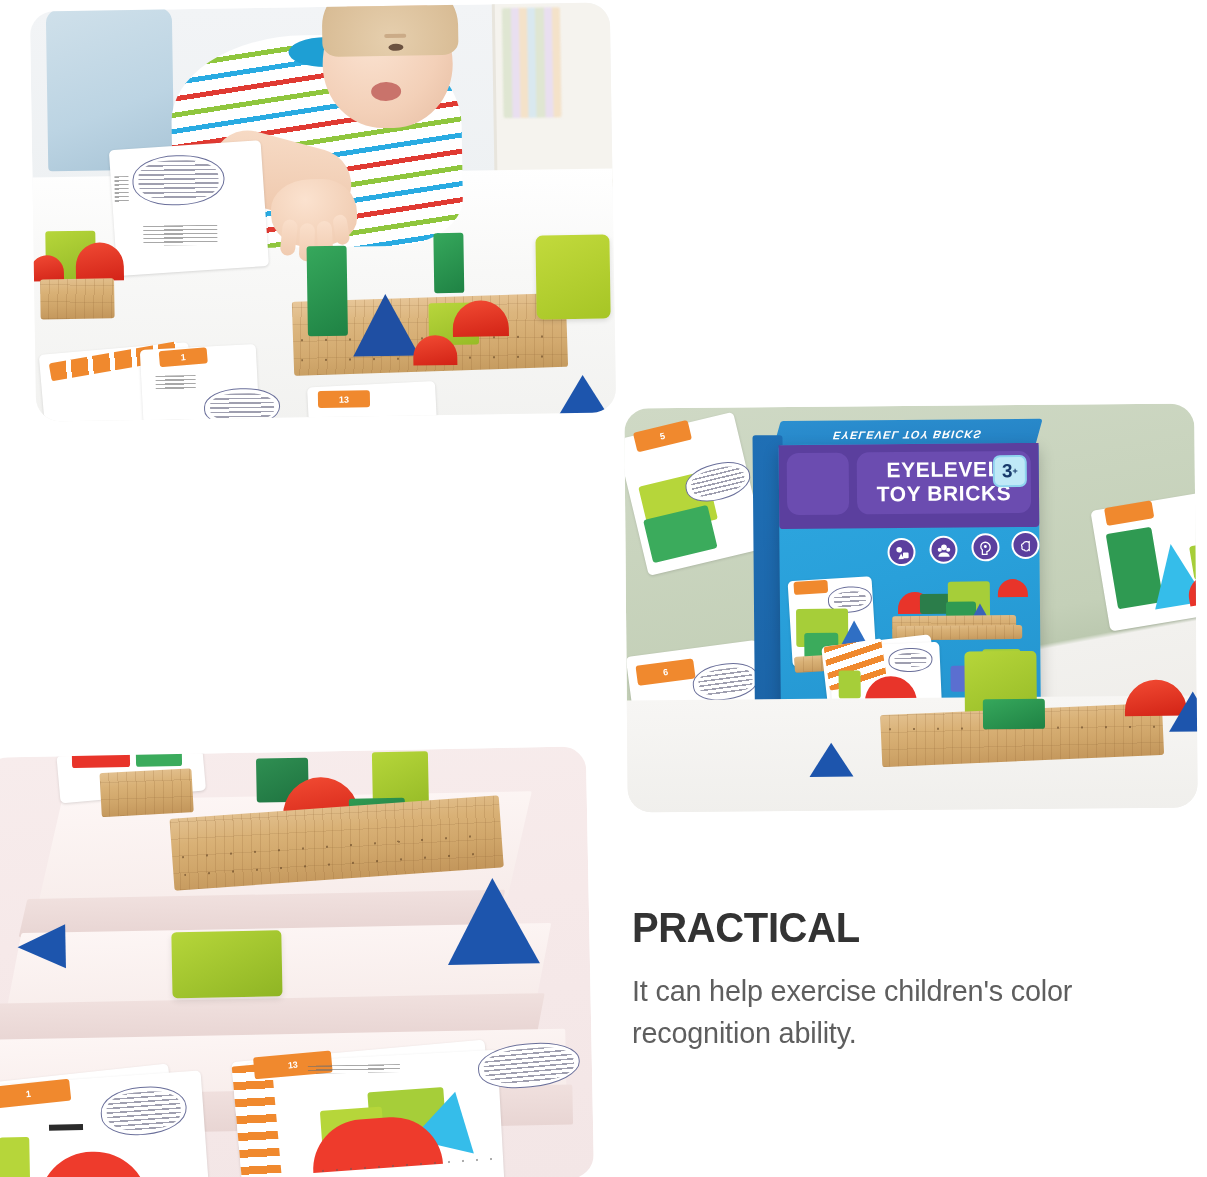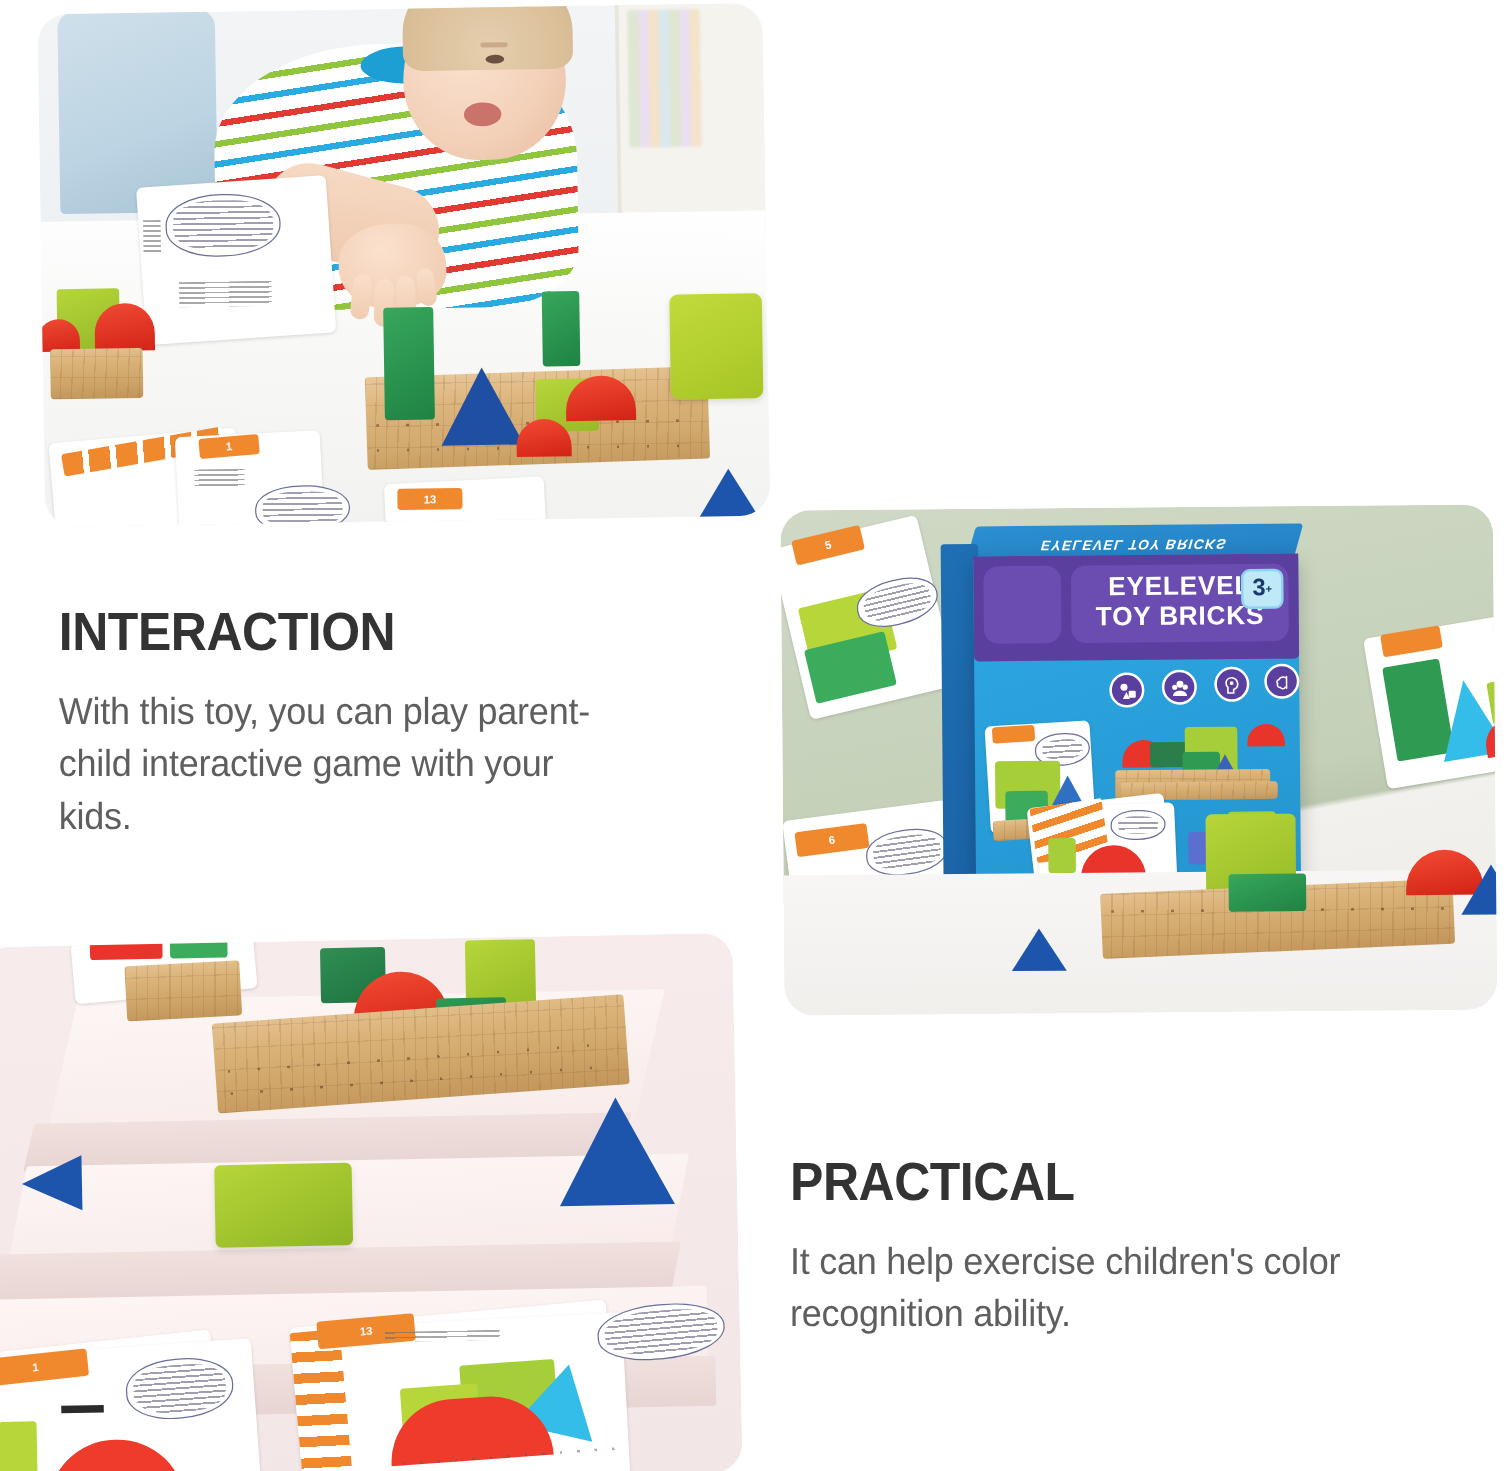--- a/index.html
+++ b/index.html
@@ -31,21 +31,21 @@
     font-weight: 400;
     color: #5e5e5e;
     line-height: 1.40;
     letter-spacing: -0.2px;
     transform: scaleX(0.96);
     transform-origin: left top;
   }
 
   #feat-quality   { left: 664px; top: 104px;  width: 480px; }
   #feat-interaction { left: 47px;  top: 484px;  width: 450px; }
-  #feat-practical { left: 632px; top: 924px;  width: 500px; }
+  #feat-practical { left: 632px; top: 905px;  width: 500px; }
 
   
   .photo {
     position: absolute;
     overflow: hidden;
     border-radius: 24px;
   }
   #photo-child     { left: 33px;  top: 7px;    width: 580px; height: 410px;
                      transform: rotate(-0.9deg); }
   #photo-package   { left: 626px; top: 406px;  width: 570px; height: 404px;
@@ -527,23 +527,19 @@
       <div class="blk" style="left:378px;top:340px;width:76px;height:42px;background:#a6ce39;transform:rotate(-3deg);"></div>
       <div class="blk" style="left:330px;top:358px;width:62px;height:36px;background:#b6d63a;transform:rotate(-3deg);"></div>
       <div class="tri" style="left:426px;top:342px;border-left:32px solid transparent;border-right:32px solid transparent;border-bottom:56px solid #35bdea;transform:rotate(14deg);"></div>
       <div class="dome" style="left:320px;top:368px;width:130px;height:50px;background:#ee3b2c;transform:rotate(-3deg);"></div>
       <div class="peg-row" style="left:330px;top:414px;width:180px;transform:rotate(-3deg);
                   background:repeating-linear-gradient(90deg,rgba(90,90,90,.5) 0 2px,rgba(0,0,0,0) 2px 14px);"></div>
     </div>
   </div>
 
 
-  <div class="feature" id="feat-interaction">
-    <h2>INTERACTION</h2>
-    <p>With this toy, you can play parent-child interactive game with your kids.</p>
-  </div>
 
   <div class="feature" id="feat-practical">
     <h2>PRACTICAL</h2>
     <p>It can help exercise children's color recognition ability.</p>
   </div>
 
 </div>
 
 </body></html>

